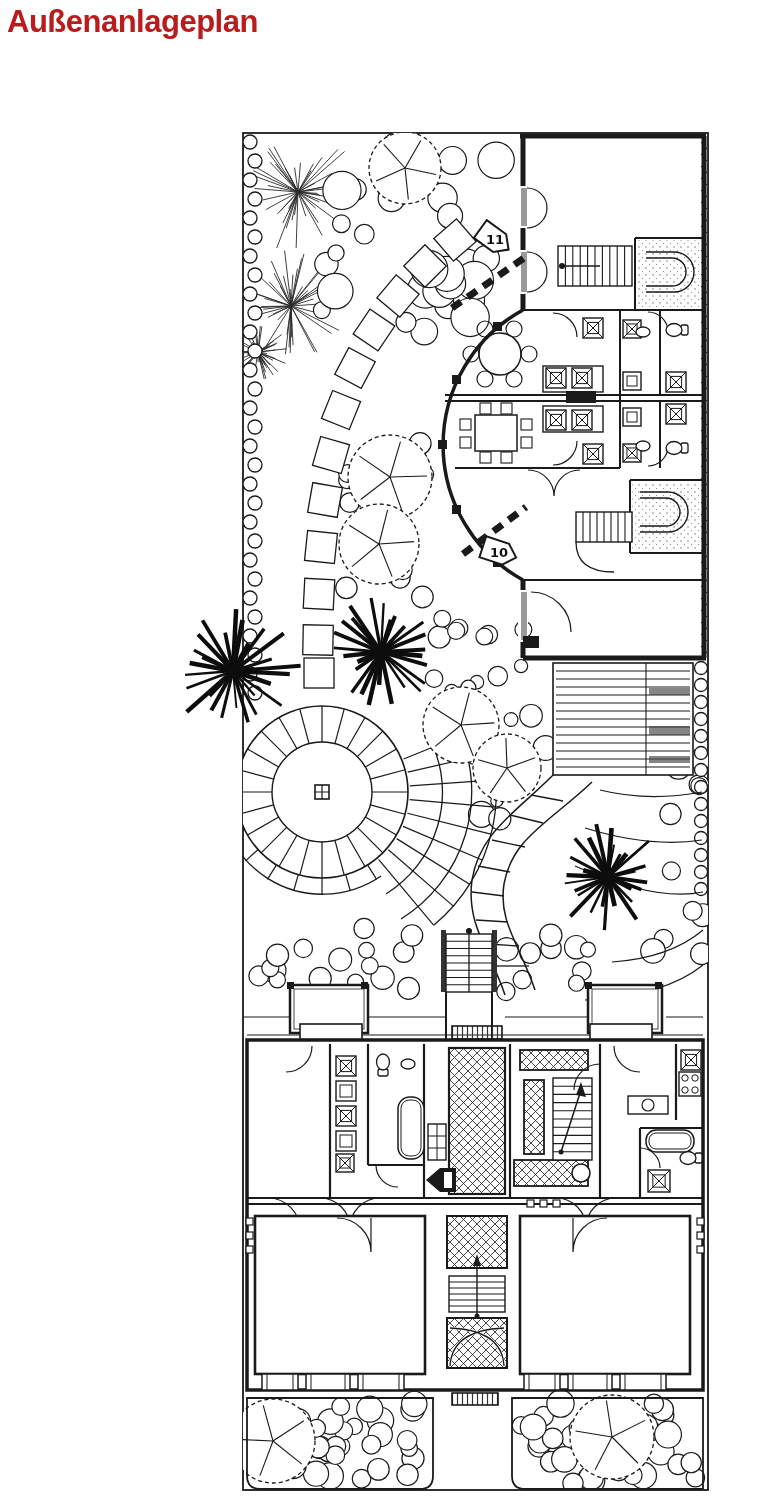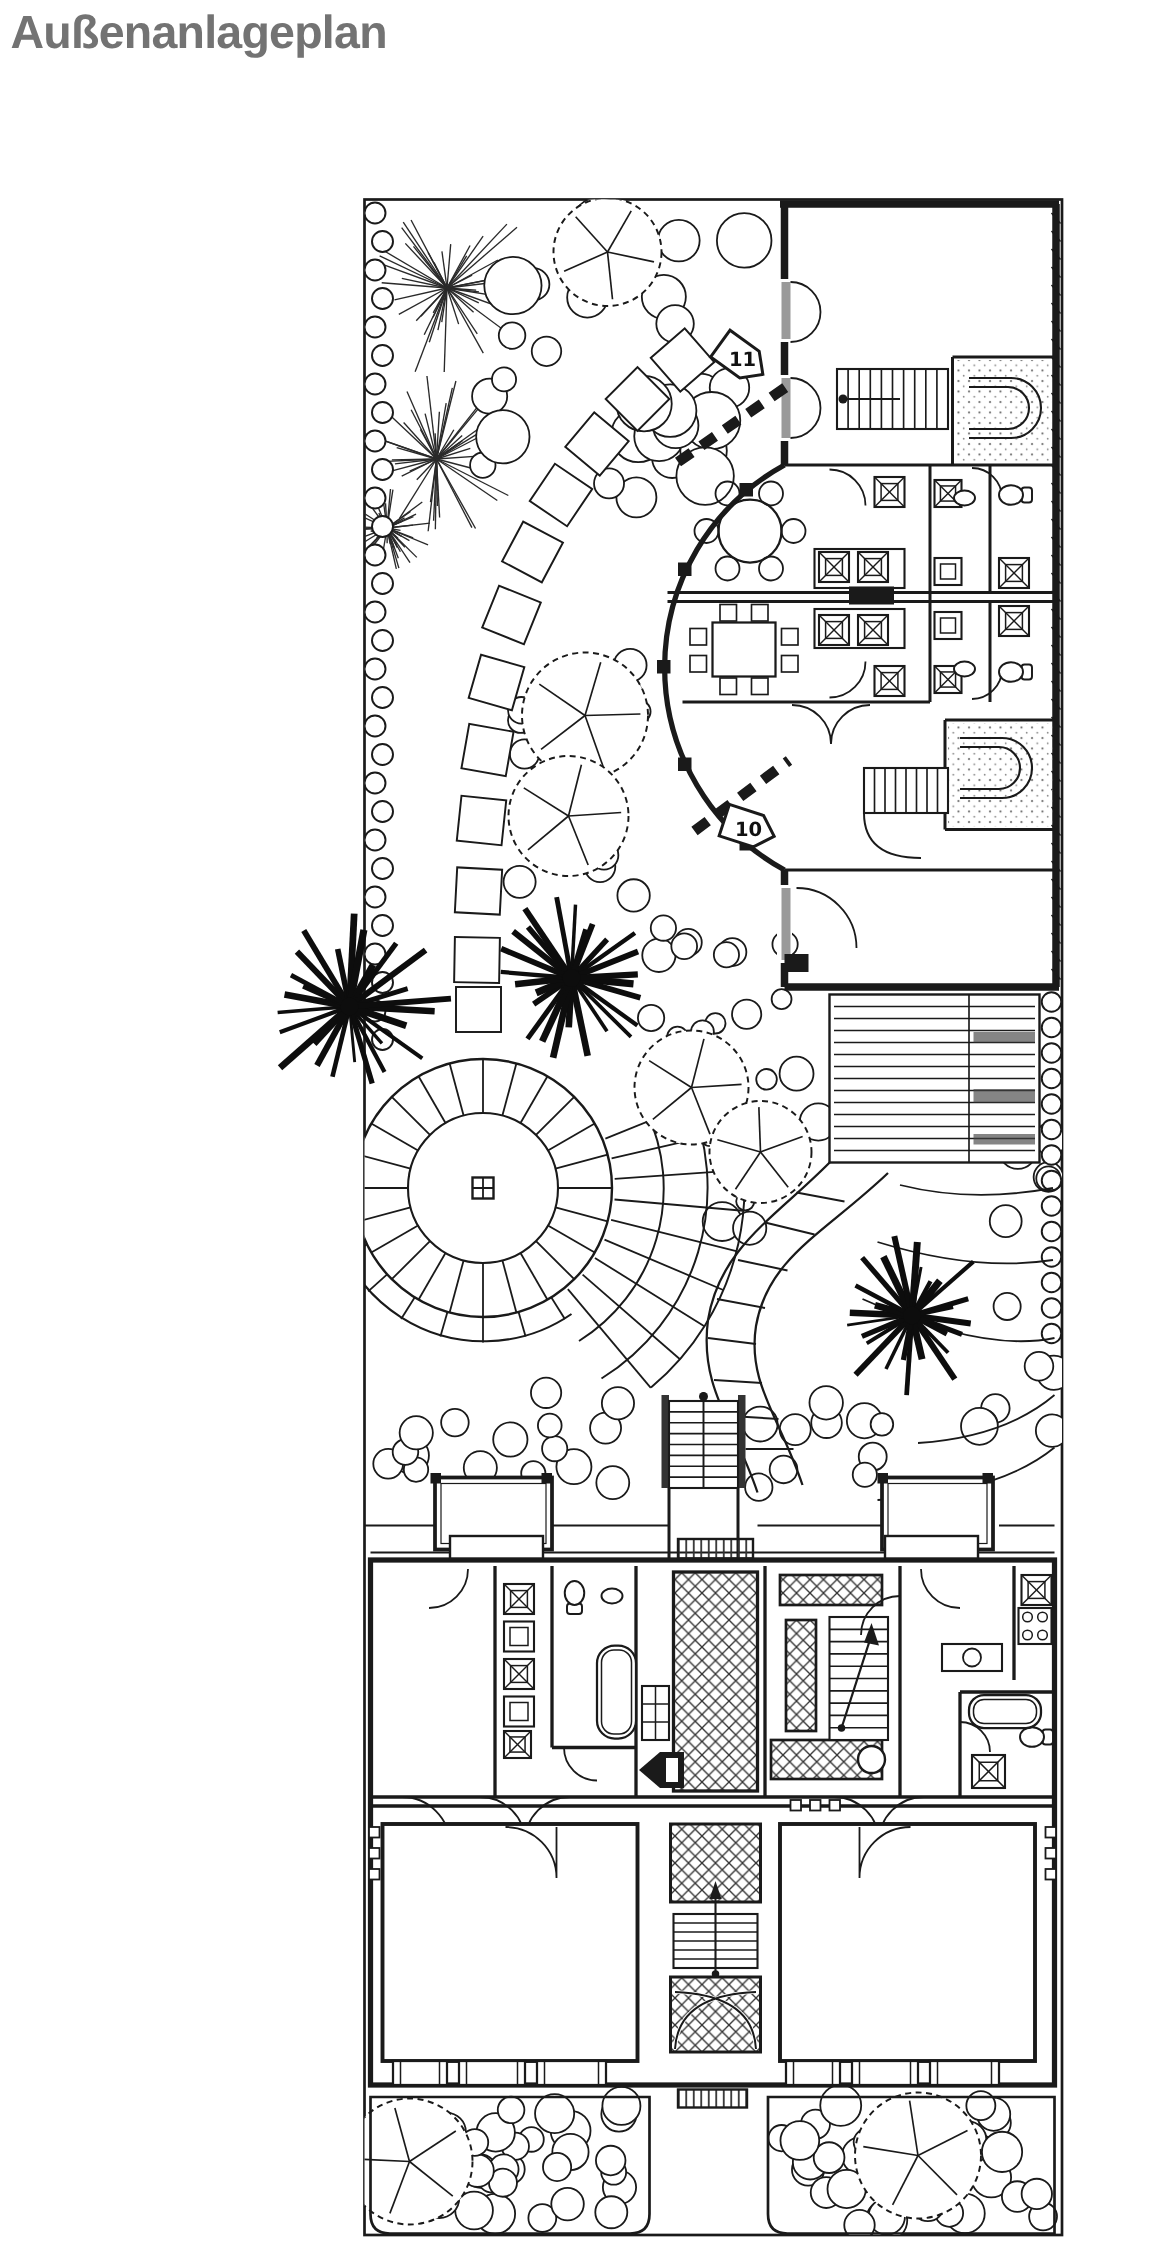--- a/index.html
+++ b/index.html
@@ -1,19 +1,19 @@
 <!DOCTYPE html>
 <html><head>
 <meta charset="utf-8">
 <style>
   html,body{margin:0;padding:0;}
   body{width:780px;height:1501px;background:#ffffff;position:relative;
        font-family:"Liberation Sans",sans-serif;overflow:hidden;}
   h1#title{position:absolute;left:7px;top:4px;margin:0;font-size:31px;
-       font-weight:800;letter-spacing:-0.5px;color:#737373;}
+       font-weight:800;letter-spacing:-0.5px;color:#b91c1c;}
   svg#plan-svg{position:absolute;left:0;top:0;}
   .wall{stroke:#1a1a1a;fill:none;}
   text.mk{font-family:"DejaVu Sans","Liberation Sans",sans-serif;font-weight:bold;
        font-size:13px;fill:#111;}
 </style>
 </head>
 <body>
 
 <h1 id="title">Außenanlageplan</h1>
 

